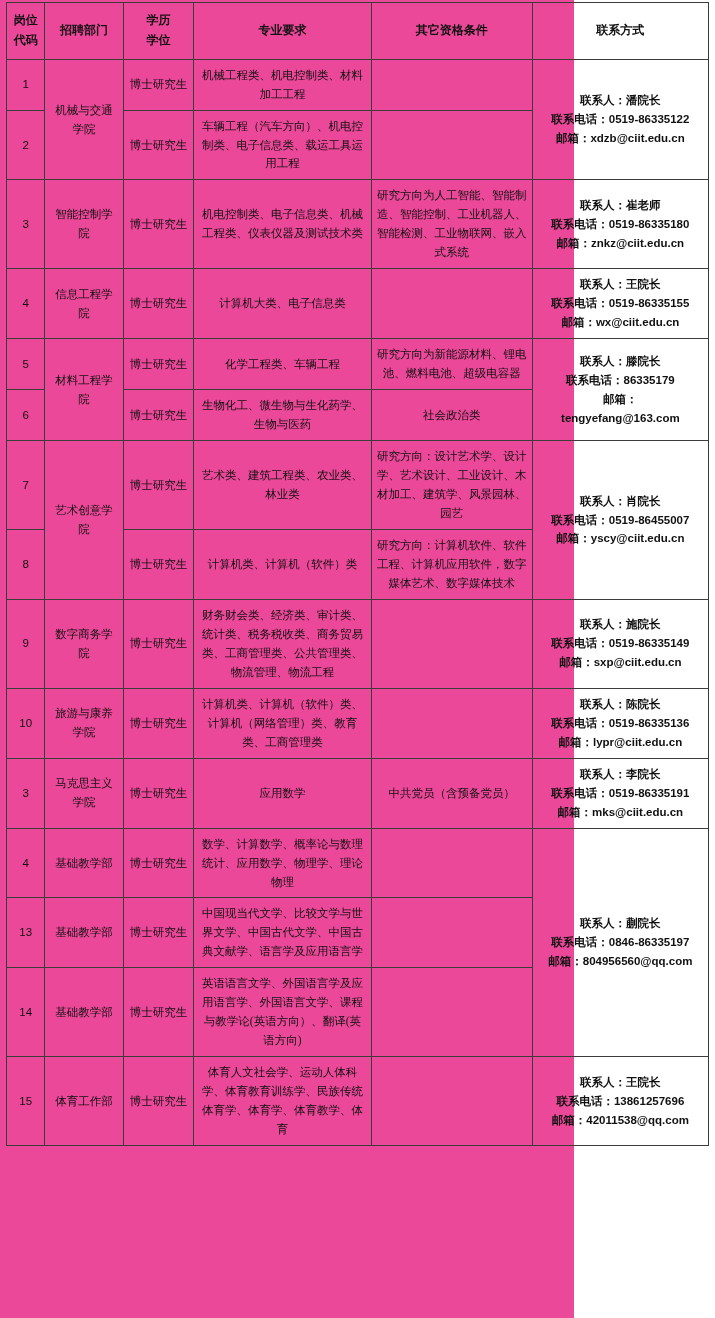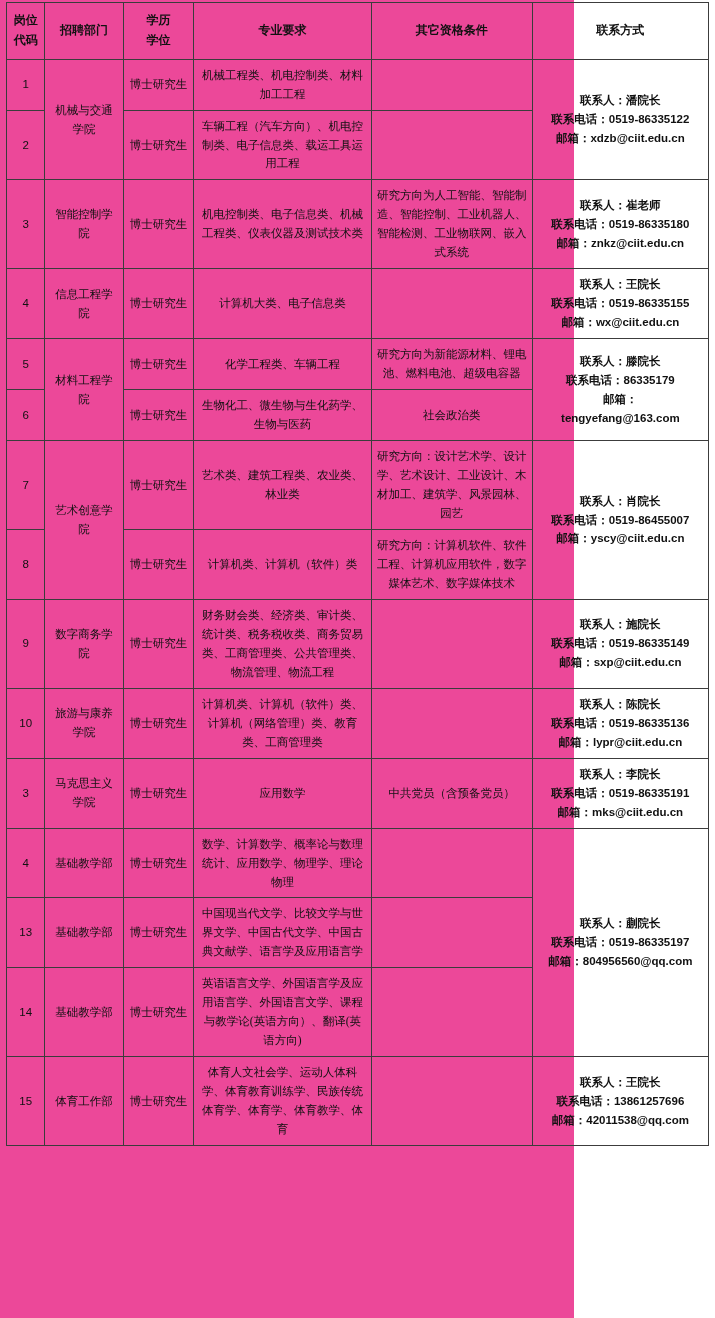--- a/index.html
+++ b/index.html
@@ -202,21 +202,21 @@
           </td>
         </tr>
         <tr>
           <td>4</td>
           <td>基础教学部</td>
           <td>博士研究生</td>
           <td class="major">数学、计算数学、概率论与数理统计、应用数学、物理学、理论物理</td>
           <td class="other"></td>
           <td class="contact" rowspan="3">
             <span class="line b">联系人：蒯院长</span>
-            <span class="line b">联系电话：0519-86335197</span>
+            <span class="line b">联系电话：0846-86335197</span>
             <span class="line b">邮箱：804956560@qq.com</span>
           </td>
         </tr>
         <tr>
           <td>13</td>
           <td>基础教学部</td>
           <td>博士研究生</td>
           <td class="major">中国现当代文学、比较文学与世界文学、中国古代文学、中国古典文献学、语言学及应用语言学</td>
           <td class="other"></td>
         </tr>

